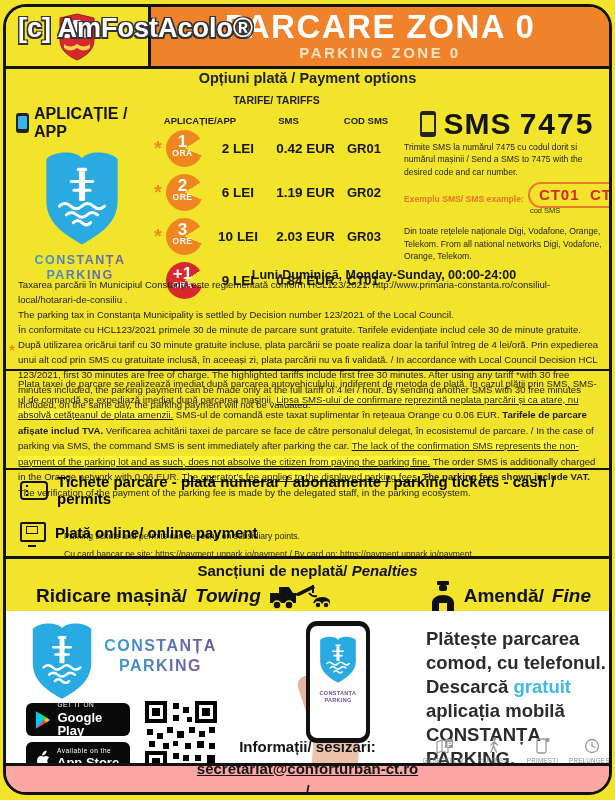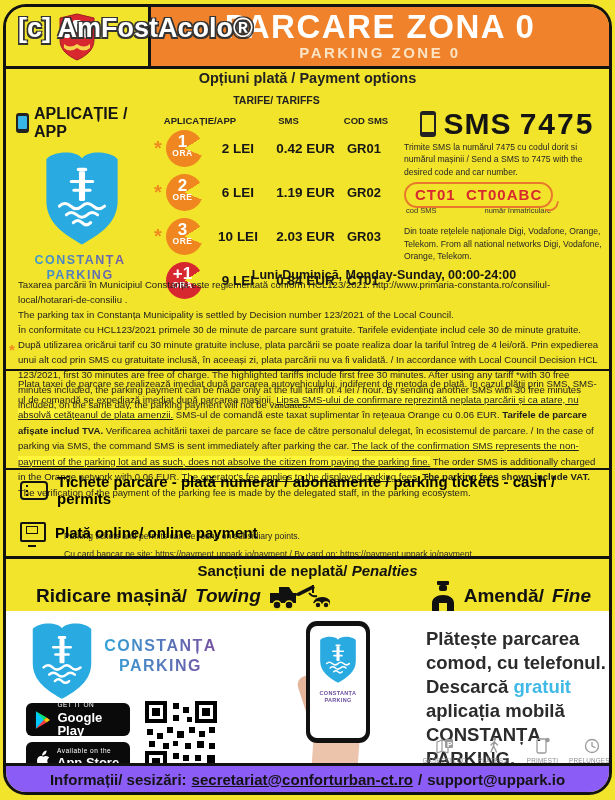--- a/index.html
+++ b/index.html
@@ -118,22 +118,22 @@
   .phone-big{position:absolute;left:30px;top:0;width:64px;height:122px;background:#111;border-radius:11px;padding:5px 4px;box-sizing:border-box;}
   .phone-screen{width:100%;height:100%;background:#fff;border-radius:7px;text-align:center;overflow:hidden;}
   .phone-screen .mini-words{font-size:5.5px;font-weight:800;letter-spacing:.3px;color:#6b4d9e;line-height:1.3;margin-top:2px;}
   .promo-text{position:absolute;left:420px;top:16px;width:186px;font-size:18.5px;font-weight:800;line-height:1.3;color:#2b2b2b;}
   .promo-text .free{color:#41b9e6;}
   .features{position:absolute;left:416px;top:126px;width:192px;display:flex;justify-content:space-between;}
   .feature{width:45px;text-align:center;color:#8d8d8d;}
   .feature .fic{height:17px;display:flex;align-items:center;justify-content:center;margin-bottom:3px;}
   .feature .cap{font-size:6.3px;line-height:1.35;letter-spacing:.2px;}
   
-  .footer{position:absolute;left:0;right:0;bottom:0;top:756px;background:#8b5cf6;border-top:3px solid #121212;
-    display:flex;align-items:center;justify-content:center;gap:5px;font-size:15px;font-weight:800;color:#141414;}
+  .footer{position:absolute;left:0;right:0;bottom:0;top:756px;background:#fca5a5;border-top:3px solid #121212;
+    display:flex;align-items:center;justify-content:center;gap:5px;font-size:15px;font-weight:800;color:#141414;flex-direction:column;}
   .footer .em{text-decoration:underline;}
 </style>
 </head>
 <body>
 
 <svg width="0" height="0" style="position:absolute">
   <defs>
     <g id="shield-logo">
       <path d="M50 13 C43 3 16 5 9 14 L9 62 C9 88 31 101 50 112 C69 101 91 88 91 62 L91 14 C84 5 57 3 50 13 Z" fill="#29abe2"></path>
       <g fill="#fff">
@@ -290,20 +290,21 @@
   <div class="schedule">Luni-Duminică, Monday-Sunday, 00:00-24:00</div>
 
   <div class="sms-col">
     <div class="sms-head">
       <span class="sms-phone"></span>
       <span class="sms-word">SMS</span>
       <span class="sms-number">7475</span>
     </div>
     <div class="sms-instr">Trimite SMS la numărul 7475 cu codul dorit si numărul mașinii / Send a SMS to 7475 with the desired code and car number.</div>
     <div class="sms-example-row">
+      <span class="sms-example-label">Exemplu SMS/ SMS example:</span>
       <span>
         <span class="bubble"><span>CT01</span>&nbsp;&nbsp;<span>CT00ABC</span></span>
         <span class="bubble-caps">
           <span>cod SMS</span>
           <span>număr înmatriculare</span>
         </span>
       </span>
     </div>
     <div class="sms-networks">Din toate rețelele naționale Digi, Vodafone, Orange, Telekom. From all national networks Digi, Vodafone, Orange, Telekom.</div>
   </div>

